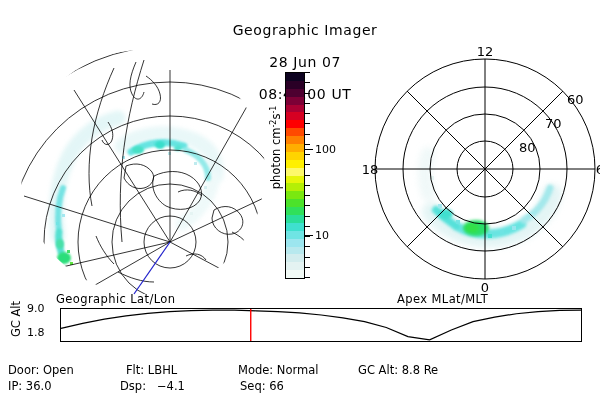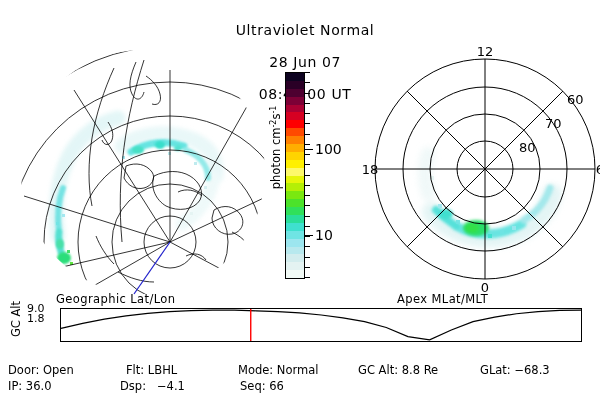--- a/index.html
+++ b/index.html
@@ -69,21 +69,21 @@
   .cb-tick {
     position: absolute;
     left: 43px;
     width: 5px; height: 1px;
     background: #000;
   }
   .cb-tick.major { width: 8px; }
   .cb-label {
     position: absolute;
     left: 53px;
-    font-size: 14px;
+    font-size: 11px;
     transform: translateY(-50%);
     white-space: nowrap;
   }
 
   
   #strip-wrap { left: 0; top: 300px; width: 600px; height: 54px; }
   #strip-ylabel {
     position: absolute;
     left: -14px; top: 12px;
     width: 60px;
@@ -127,21 +127,21 @@
   .sc-0 { width: 112px; }
   .sc-1 { width: 118px; }
   .sc-2 { width: 120px; }
   .sc-3 { width: 122px; }
   .sc-4 { width: 110px; }
 </style>
 </head>
 <body>
 
 <div id="header" class="abs">
-  <span>Ultraviolet Normal</span>
+  <span>Geographic Imager</span>
   <span class="hdr-gap-a"></span>
   <span>28 Jun 07</span>
   <span class="hdr-gap-b"></span>
   <span>08:45:00 UT</span>
 </div>
 
 <div id="left-panel" class="abs">
   <svg width="250" height="248" viewBox="0 0 250 248">
     <defs>
       <clipPath id="geoClip">
@@ -357,35 +357,34 @@
       <div class="cb-tick major" style="top: 82.875px;"></div>
       <div class="cb-label" style="top: 82.875px;">100</div>
       <div class="cb-tick major" style="top: 168.975px;"></div>
       <div class="cb-label" style="top: 168.975px;">10</div>
     </div>
 </div>
 
 <div id="strip-wrap" class="abs">
   <div id="strip-ylabel">GC Alt</div>
   <div class="strip-ytick" style="top:2px;">9.0</div>
-  <div class="strip-ytick" style="top:12px;">1.8</div>
+  <div class="strip-ytick" style="top:26px;">1.8</div>
   <div id="strip-box">
     <svg width="520" height="32" viewBox="0 0 520 32" preserveAspectRatio="none">
       <polyline id="alt-curve" fill="none" stroke="#000000" stroke-width="1.2" points="0.00,19.33 21.68,14.33 43.37,10.17 65.05,6.83 86.74,4.33 108.42,2.67 130.11,1.63 151.79,1.21 173.48,1.21 195.16,1.83 216.85,2.67 238.53,3.92 260.22,6.00 281.90,8.92 303.59,12.67 325.27,18.50 346.96,27.67 368.64,30.79 390.33,21.00 412.01,12.67 433.69,8.08 455.38,4.75 477.06,2.67 498.75,1.42 520.00,1.21"></polyline>
       <line id="alt-marker" y1="0" y2="32" stroke="#ff0000" stroke-width="1.4" x1="189.74" x2="189.74"></line>
     </svg>
   </div>
 </div>
 
 <div id="status" class="abs">
   <div class="status-row">
     <span class="status-cell sc-1">Door: Open</span>
     <span class="status-cell sc-0">Flt: LBHL</span>
     <span class="status-cell sc-2">Mode: Normal</span>
     <span class="status-cell sc-3">GC Alt: 8.8 Re</span>
-    <span class="status-cell sc-4">GLat: −68.3</span>
   </div>
   <div class="status-row">
     <span class="status-cell sc-0">IP: 36.0</span>
     <span class="status-cell sc-2">Dsp:   −4.1</span>
     <span class="status-cell sc-3">Seq: 66</span>
   </div>
 </div>
 
 </body></html>

